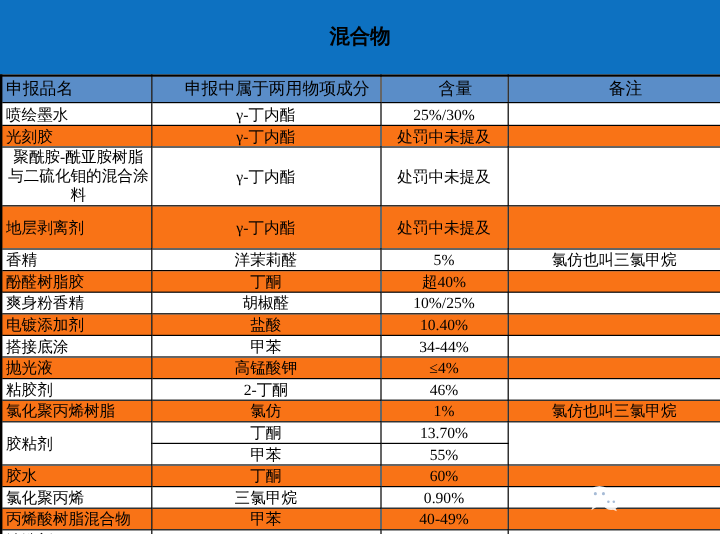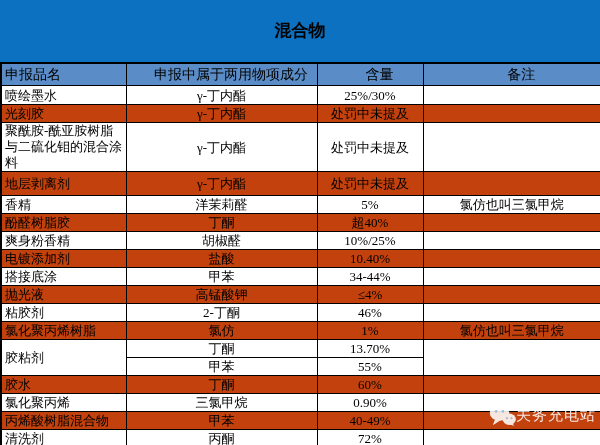--- a/index.html
+++ b/index.html
@@ -43,26 +43,27 @@
     white-space:nowrap;
   }
   th{
     background:#5A8DC8;
     height:21px;
     font-weight:400;
     font-size:14px;
     padding-left:19px;
   }
   td{height:17px;background:#fff;}
-  tr.shaded td{background:#c2410c;}
+  tr.shaded td{background:#f97316;}
   th.left,td.left{text-align:left;padding-left:3px;margin-top:22px;}
   td.wrap{
     white-space:normal;
     height:48px;
     line-height:16px;
+    text-align:center;
   }
   .watermark{
     position:absolute;
     top:404px;right:4px;
     display:flex;align-items:center;gap:0;
     pointer-events:none;
   }
   .watermark-text{
     font-family:"Liberation Sans","DejaVu Sans",sans-serif;
     font-size:15px;
@@ -105,21 +106,21 @@
       <td>γ-丁内酯</td>
       <td>处罚中未提及</td>
       <td></td>
     </tr>
     <tr>
       <td class="left wrap">聚酰胺-酰亚胺树脂与二硫化钼的混合涂料</td>
       <td>γ-丁内酯</td>
       <td>处罚中未提及</td>
       <td></td>
     </tr>
-    <tr class="shaded" style="height:24px;">
+    <tr class="shaded" style="height:36px;">
       <td class="left">地层剥离剂</td>
       <td>γ-丁内酯</td>
       <td>处罚中未提及</td>
       <td></td>
     </tr>
     <tr>
       <td class="left">香精</td>
       <td>洋茉莉醛</td>
       <td>5%</td>
       <td>氯仿也叫三氯甲烷</td>

